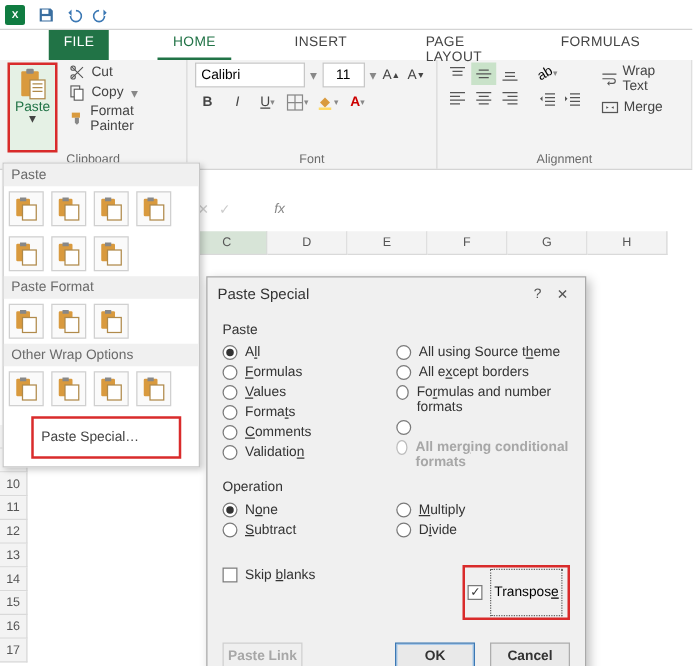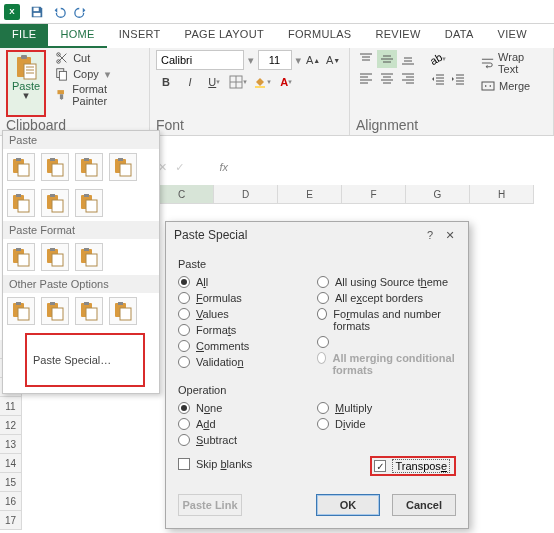--- a/index.html
+++ b/index.html
@@ -6,28 +6,28 @@
 body { background: #fff; width: 554px; height: 533px; overflow: hidden; position: relative; }
 
 
 .titlebar { height: 24px; background: #fff; display: flex; align-items: center; padding: 0 4px; border-bottom: 1px solid #d4d4d4; }
 .titlebar .xl-icon { width: 16px; height: 16px; background: #107c41; color: #fff; display: flex; align-items: center; justify-content: center; font-weight: bold; font-size: 8px; border-radius: 2px; margin-right: 6px; }
 .titlebar .qat-btn { width: 20px; height: 20px; display: flex; align-items: center; justify-content: center; color: #444; margin: 0 1px; }
 .titlebar .qat-btn svg { width: 14px; height: 14px; }
 
 
 .ribbon-tabs { height: 24px; display: flex; align-items: stretch; background: #fff; }
-.ribbon-tabs .tab { padding: 4px 12px; color: #444; text-transform: uppercase; letter-spacing: 0.3px; cursor: pointer; }
+.ribbon-tabs .tab { padding: 4px 12px; color: #444; text-transform: uppercase; letter-spacing: 0.3px; cursor: pointer; margin-left: 39px; }
 .ribbon-tabs .tab.file { background: #217346; color: #fff; }
 .ribbon-tabs .tab.active { color: #217346; border-bottom: 2px solid #217346; }
 
 
 .ribbon { height: 88px; background: #f3f3f3; border-bottom: 1px solid #d4d4d4; display: flex; }
 .rgroup { border-right: 1px solid #d9d9d9; padding: 2px 6px 1px 6px; display: flex; flex-direction: column; }
-.rgroup-title { color: #6a6a6a; font-size: 14px; margin-top: auto; padding-bottom: 1px; }
+.rgroup-title { text-align: center; color: #6a6a6a; font-size: 10px; margin-top: auto; padding-bottom: 1px; }
 .rgroup-row { display: flex; align-items: center; gap: 4px; margin-bottom: 2px; }
 .rgroup-body { display: flex; flex: 1; }
 
 .paste-btn-wrap { display: flex; flex-direction: column; align-items: center; border: 2px solid #d92b2b; padding: 2px 4px 0 4px; background: #e5f1e5; }
 .paste-icon { width: 24px; height: 26px; }
 .paste-label { color: #217346; font-size: 11px; }
 .paste-dd { width: 100%; text-align: center; line-height: 6px; color: #444; }
 
 .small-btn { display: flex; align-items: center; gap: 4px; color: #444; font-size: 11px; padding: 1px 3px; }
 .small-btn svg { width: 14px; height: 14px; }
@@ -43,21 +43,21 @@
 .align-cell { width: 20px; height: 18px; display: flex; align-items: center; justify-content: center; }
 .align-cell.active { background: #c9e2c9; }
 .align-cell svg { width: 14px; height: 12px; }
 
 
 .paste-panel { position: absolute; top: 130px; left: 2px; width: 158px; background: #fff; border: 1px solid #c7c7c7; box-shadow: 2px 2px 5px rgba(0,0,0,0.2); z-index: 5; }
 .paste-panel .section-title { background: #f0f0f0; color: #6a6a6a; padding: 3px 6px; font-size: 11px; }
 .paste-panel .icons { display: flex; flex-wrap: wrap; padding: 4px; gap: 6px; }
 .paste-mini { width: 28px; height: 28px; border: 1px solid #d0d0d0; background: #fafafa; display: flex; align-items: center; justify-content: center; }
 .paste-mini svg { width: 20px; height: 20px; }
-.paste-special-link { border: 2px solid #d92b2b; margin: 4px 14px 6px 22px; padding: 19px 6px; color: #444; background: #fff; }
+.paste-special-link { border: 2px solid #d92b2b; margin: 4px 14px 6px 22px; padding: 9px 6px; color: #444; background: #fff; }
 
 
 .sheet-headers { position: absolute; left: 0; top: 340px; width: 22px; }
 .rowhdr { height: 19px; border-bottom: 1px solid #d9d9d9; border-right: 1px solid #d9d9d9; text-align: center; color: #555; background: #f3f3f3; font-size: 10px; line-height: 19px; }
 
 
 .col-headers { position: absolute; top: 185px; left: 150px; display: flex; }
 .colhdr { width: 64px; height: 19px; border-right: 1px solid #d9d9d9; border-bottom: 1px solid #d9d9d9; text-align: center; color: #555; background: #f3f3f3; font-size: 10px; line-height: 19px; }
 .colhdr.active { background: #d7e4d7; }
 
@@ -76,28 +76,28 @@
 .dlg-col { flex: 1; }
 .radio-row, .check-row { display: flex; gap: 6px; padding: 2px 0; color: #333; }
 .radio-row.disabled { color: #a7a7a7; font-weight: bold; }
 .radio { width: 12px; height: 12px; border: 1px solid #7a7a7a; border-radius: 50%; display: flex; align-items: center; justify-content: center; background: #fff; }
 .radio.sel::after { content: ""; width: 6px; height: 6px; background: #333; border-radius: 50%; }
 .radio.disabled { border-color: #bcbcbc; }
 .chk { width: 12px; height: 12px; border: 1px solid #7a7a7a; background: #fff; display: flex; align-items: center; justify-content: center; font-size: 10px; color: #333; }
 .chk.sel::after { content: "✓"; }
 .u { text-decoration: underline; }
 .transpose-wrap { border: 2px solid #d92b2b; padding: 1px 4px 1px 2px; display: inline-flex; align-items: center; gap: 6px; }
-.transpose-label { border: 1px dotted #666; padding: 0 2px; }
+.transpose-label { border: 1px dotted #666; padding: 12px 2px; }
 .dlg-footer { display: flex; gap: 12px; padding: 8px 12px 12px 12px; align-items: center; }
 .dlg-footer .spacer { flex: 1; }
 .dlg-btn { min-width: 64px; height: 22px; border: 1px solid #adadad; background: #e9e9e9; color: #333; display: flex; align-items: center; justify-content: center; font-size: 11px; font-weight: bold; }
 .dlg-btn.primary { border: 1px solid #3b78b4; box-shadow: 0 0 0 1px #a6c8ea inset; }
 .dlg-btn.disabled { color: #a7a7a7; border-color: #cfcfcf; background: #efefef; }
 
-.bottom-row { display:flex; gap:30px; margin-top:8px; }
+.bottom-row { display:flex; gap:30px; margin-top:20px; }
 </style>
 </head>
 <body>
 
 <div class="titlebar">
   <div class="xl-icon">X</div>
   <div class="qat-btn" title="Save">
     <svg viewBox="0 0 16 16">
         <path fill="#3b6fa0" d="M2 2h10l2 2v10H2z"></path>
         <rect x="4" y="3" width="6" height="4" fill="#fff"></rect>
@@ -363,21 +363,21 @@
         </svg>
       </div>
       <div class="paste-mini">
         <svg viewBox="0 0 20 20">
           <rect x="2" y="2" width="11" height="14" fill="#d99a3e" rx="1"></rect>
           <rect x="5" y="1" width="5" height="3" fill="#888"></rect>
           <rect x="7" y="7" width="11" height="12" fill="#fff" stroke="#b08a4a"></rect>
         </svg>
       </div>
     </div>
-  <div class="section-title">Other Paste Options</div>
+  <div class="section-title">Other Wrap Options</div>
   <div class="icons" id="paste-icons-3">
       <div class="paste-mini">
         <svg viewBox="0 0 20 20">
           <rect x="2" y="2" width="11" height="14" fill="#d99a3e" rx="1"></rect>
           <rect x="5" y="1" width="5" height="3" fill="#888"></rect>
           <rect x="7" y="7" width="11" height="12" fill="#fff" stroke="#b08a4a"></rect>
         </svg>
       </div>
       <div class="paste-mini">
         <svg viewBox="0 0 20 20">
@@ -491,24 +491,20 @@
     </div>
     <div class="dlg-heading">Operation</div>
     <div class="dlg-cols">
       <div class="dlg-col" id="op-left">
           <div class="radio-row">
             <div class="radio sel"></div>
             <span>N<span class="u">o</span>ne</span>
           </div>
           <div class="radio-row">
             <div class="radio"></div>
-            <span>A<span class="u">d</span>d</span>
-          </div>
-          <div class="radio-row">
-            <div class="radio"></div>
             <span><span class="u">S</span>ubtract</span>
           </div>
         </div>
       <div class="dlg-col" id="op-right">
           <div class="radio-row">
             <div class="radio"></div>
             <span><span class="u">M</span>ultiply</span>
           </div>
           <div class="radio-row">
             <div class="radio"></div>

